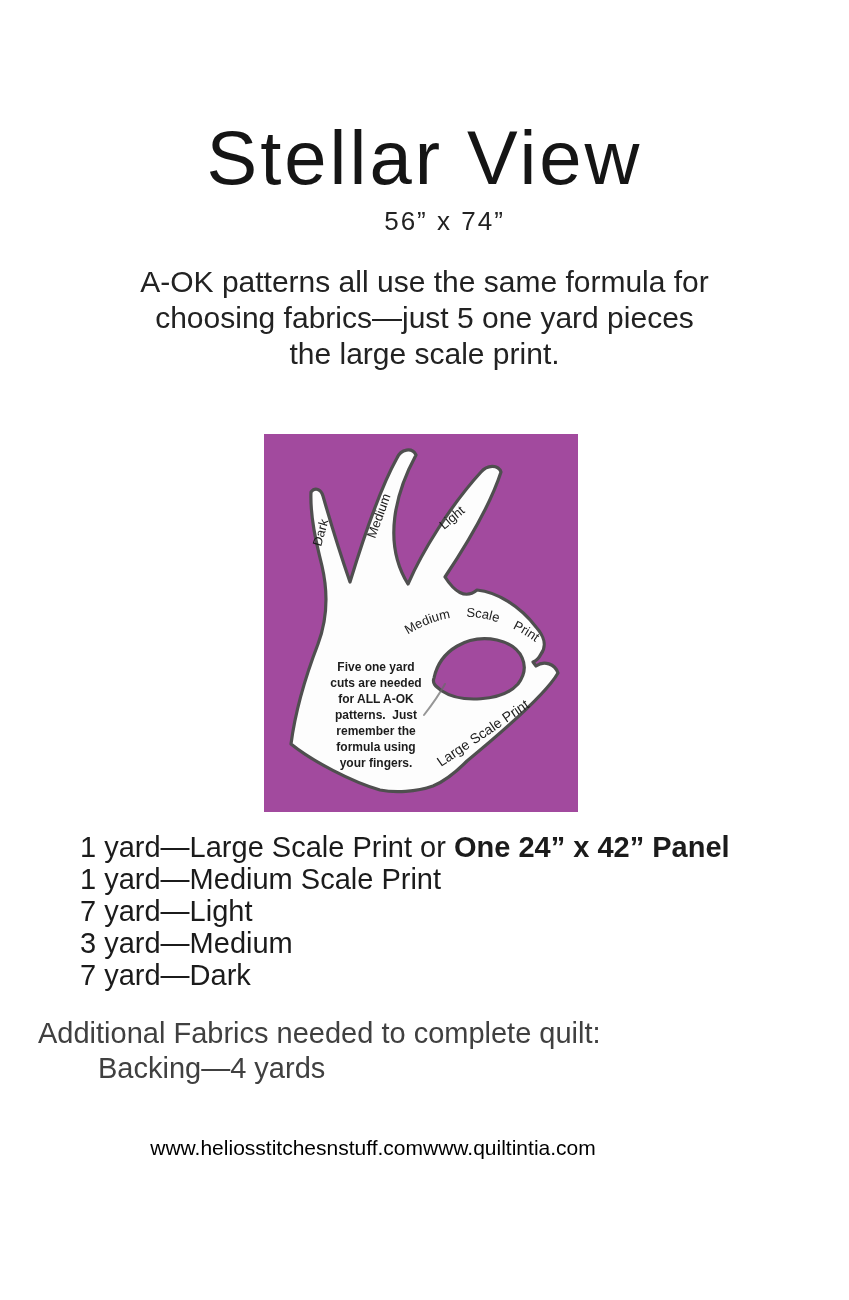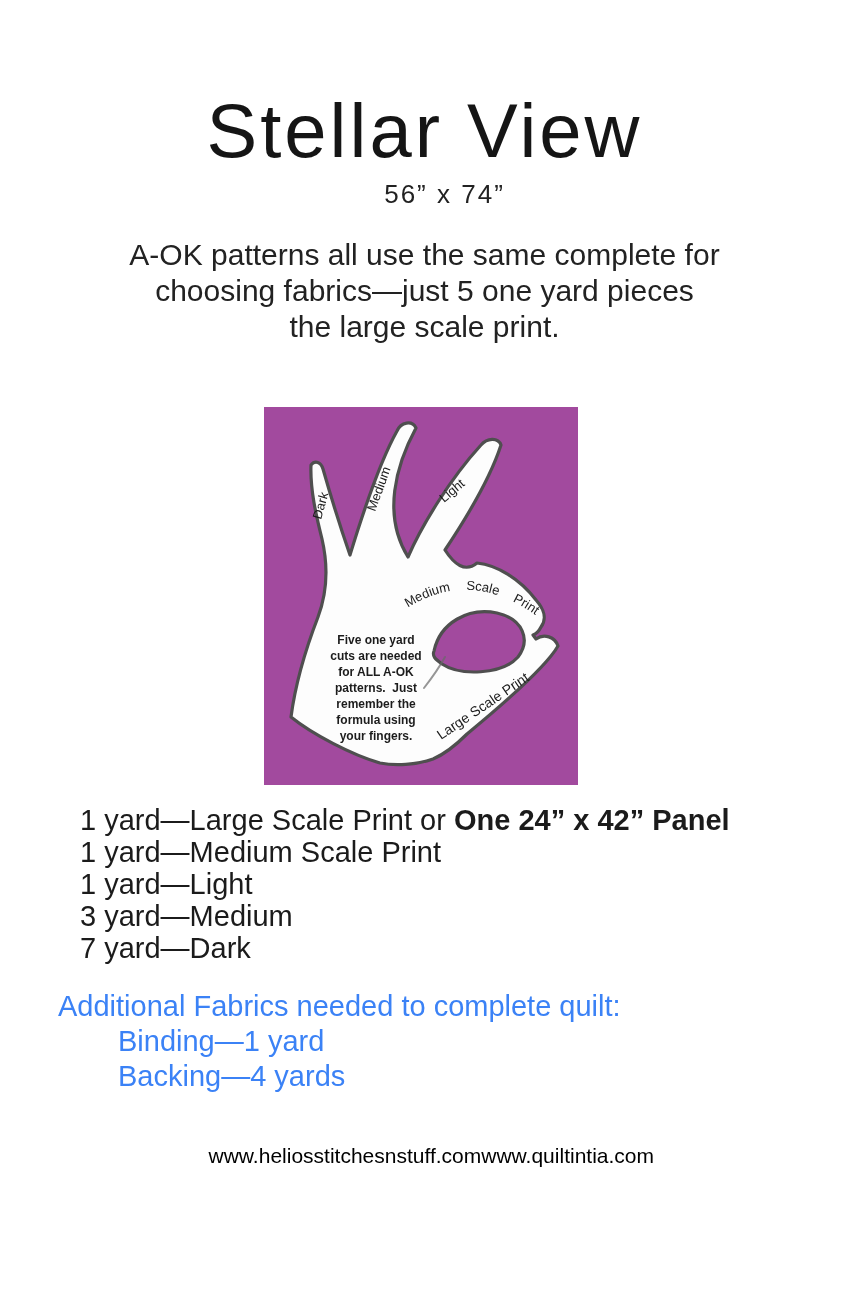--- a/index.html
+++ b/index.html
@@ -5,21 +5,21 @@
   html,body{margin:0;padding:0;background:#ffffff;}
   #page{
     position:relative;
     width:849px;height:1300px;
     background:#ffffff;
     overflow:hidden;
     font-family:"Liberation Sans",sans-serif;
     color:#1a1a1a;
   }
   .title{
-    margin:0;padding-top:93px;
+    margin:0;padding-top:120px;
     text-align:center;
     font-size:76px;font-weight:400;line-height:1;
     letter-spacing:3px;color:#151515;
   }
   .size{
     margin-top:12px;text-align:center;
     font-size:26px;line-height:1;letter-spacing:2px;color:#222;padding-left:40px;
   }
   .intro{
     margin-top:30px;text-align:center;
@@ -27,36 +27,36 @@
   }
   .hand-wrap{width:314px;margin:62px 0 0 264px;}
   .hand-wrap svg{display:block;}
   svg text{font-family:"Liberation Sans",sans-serif;}
   .flabel{font-size:13px;fill:#1c1c1c;}
   .flabel-index{font-size:13px;fill:#1c1c1c;word-spacing:12px;white-space:pre;}
   .flabel-thumb{font-size:14px;fill:#1c1c1c;}
   .palm{font-size:12px;font-weight:700;fill:#1c1c1c;text-anchor:middle;white-space:pre;}
   .yardage{margin:19px 0 16px 80px;font-size:29px;line-height:32px;color:#1b1b1b;}
   .yard-bold{font-weight:700;}
-  .additional{margin:25px 0 0 58px;font-size:29px;line-height:35px;color:#3b82f6;}
+  .additional{margin:25px 0 0 38px;font-size:29px;line-height:35px;color:#404040;}
   .additional .items{padding-left:60px;}
   .footer{margin:49px 0 0 78px;width:590px;font-size:21px;line-height:26px;color:#000;}
   .footer-credit{text-align:center;}
-  .footer-urls{display:flex;justify-content:flex-end;padding:0 14px;}
+  .footer-urls{display:flex;justify-content:center;padding:0 14px;}
 </style>
 </head>
 <body>
 
 <div id="page">
 
   <h1 class="title">Stellar View</h1>
   <div class="size">56” x 74”</div>
 
   <div class="intro">
-    <div>A-OK patterns all use the same complete for</div>
+    <div>A-OK patterns all use the same formula for</div>
     <div>choosing fabrics—just 5 one yard pieces</div>
     <div>the large scale print.</div>
   </div>
 
   <div class="hand-wrap">
     <svg width="314" height="378" viewBox="0 0 314 378">
       <rect x="0" y="0" width="314" height="378" fill="#a24a9e"></rect>
 
       <path fill="#fdfdfd" stroke-width="3.2" stroke-linejoin="round" fill-rule="evenodd" d="M 47 58
                C 51 53 57 55 59 62
@@ -106,29 +106,28 @@
       <text class="palm" x="112" y="285">patterns.  Just</text>
       <text class="palm" x="112" y="301">remember the</text>
       <text class="palm" x="112" y="317">formula using</text>
       <text class="palm" x="112" y="333">your fingers.</text>
     </svg>
   </div>
 
   <div class="yardage">
     <div><span>1 yard—Large Scale Print or </span><span class="yard-bold">One 24” x 42” Panel</span></div>
     <div><span>1 yard—Medium Scale Print</span><span class="yard-bold"></span></div>
-    <div><span>1 yard—Light</span><span class="yard-bold"></span></div>
+    <div><span>7 yard—Light</span><span class="yard-bold"></span></div>
     <div><span>3 yard—Medium</span><span class="yard-bold"></span></div>
     <div><span>7 yard—Dark</span><span class="yard-bold"></span></div>
   </div>
 
   <div class="additional">
     <div>Additional Fabrics needed to complete quilt:</div>
     <div class="items">
-      <div>Binding—1 yard</div>
       <div>Backing—4 yards</div>
     </div>
   </div>
 
   <div class="footer">
     <div class="footer-urls">
       <span>www.heliosstitchesnstuff.com</span>
       <span>www.quiltintia.com</span>
     </div>
   </div>

